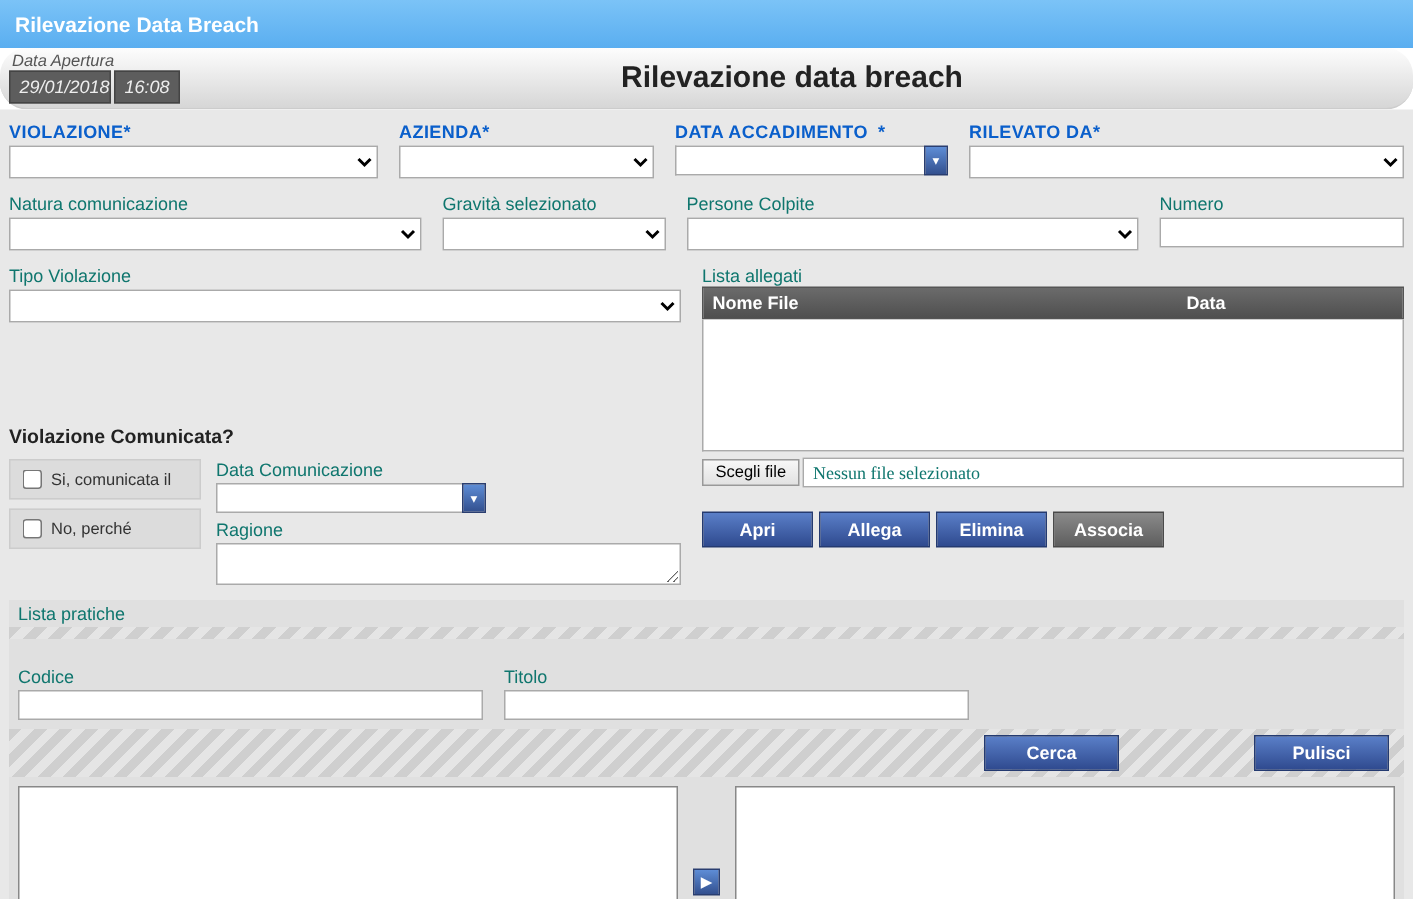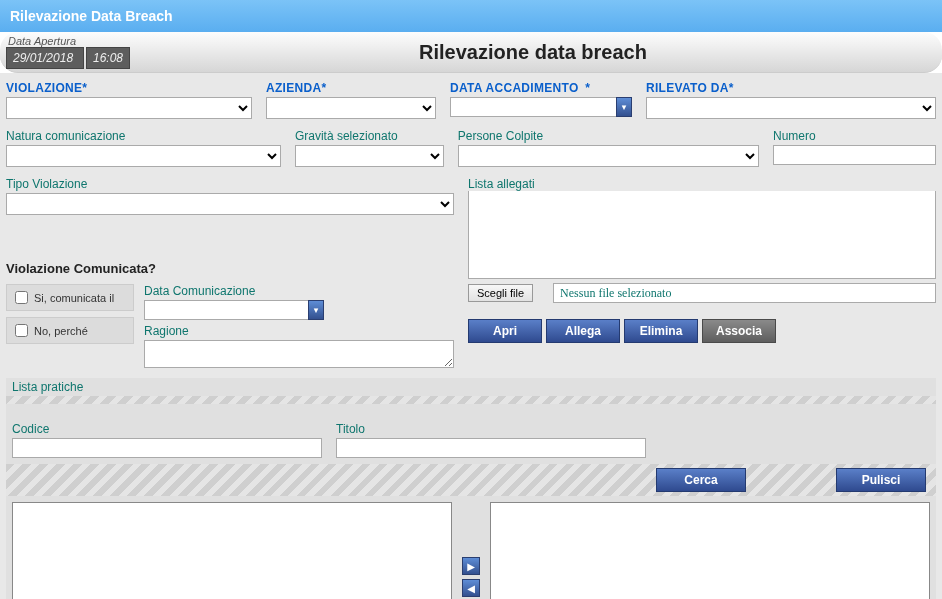--- a/index.html
+++ b/index.html
@@ -101,21 +101,21 @@
     font-size:12px;
     border:1px solid #555;
   }
   .table-head div { padding:3px 6px; }
   .table-body {
     background:#fff;
     border:1px solid #aaa;
     border-top:none;
     height:88px;
   }
-  .file-row { display:flex; align-items:center; gap:20px; margin-top:4px; }
+  .file-row { display:flex; align-items:center; gap:2px; margin-top:4px; }
   .file-btn {
     font-family:inherit; font-size:11px;
     background:linear-gradient(#f7f7f7,#e2e2e2);
     border:1px solid #999; padding:2px 8px;
   }
   .file-label { background:#fff; border:1px solid #aaa; padding:2px 6px; flex:1; color:#0f766e; height:20px; display:flex; align-items:center;font-family:Liberation Serif, serif;}
   .btnbar { display:flex; gap:4px; margin-top:16px; }
   .btn {
     flex:0 0 auto;
     min-width:74px;
@@ -162,21 +162,21 @@
 <body>
 
 <div class="titlebar">
   <span>Rilevazione Data Breach</span>
 </div>
 
 <div class="header-row">
   <div class="date-box">
     <span class="date-label">Data Apertura</span>
     <div class="date-fields">
-      <span class="ro-field" style="width:78px">29/01/2018</span>
+      <span class="ro-field" style="width:68px">29/01/2018</span>
       <span class="ro-field" style="width:44px">16:08</span>
     </div>
   </div>
   <div class="page-title">Rilevazione data breach</div>
 </div>
 
 <div class="content">
 
   <div class="row">
     <div class="field" style="width:246px">
@@ -219,20 +219,24 @@
     </div>
   </div>
 
   <div class="row">
     <div class="field" style="width:448px">
       <label>Tipo Violazione</label>
       <select></select>
     </div>
     <div class="field attach-area" style="flex:1">
       <label>Lista allegati</label>
+      <div class="table-head">
+        <div style="flex:1">Nome File</div>
+        <div style="width:150px">Data</div>
+      </div>
       <div class="table-body"></div>
       <div class="file-row">
         <button class="file-btn">Scegli file</button>
         <div class="file-label">Nessun file selezionato</div>
       </div>
       <div class="btnbar">
         <div class="btn">Apri</div>
         <div class="btn">Allega</div>
         <div class="btn">Elimina</div>
         <div class="btn grey">Associa</div>

